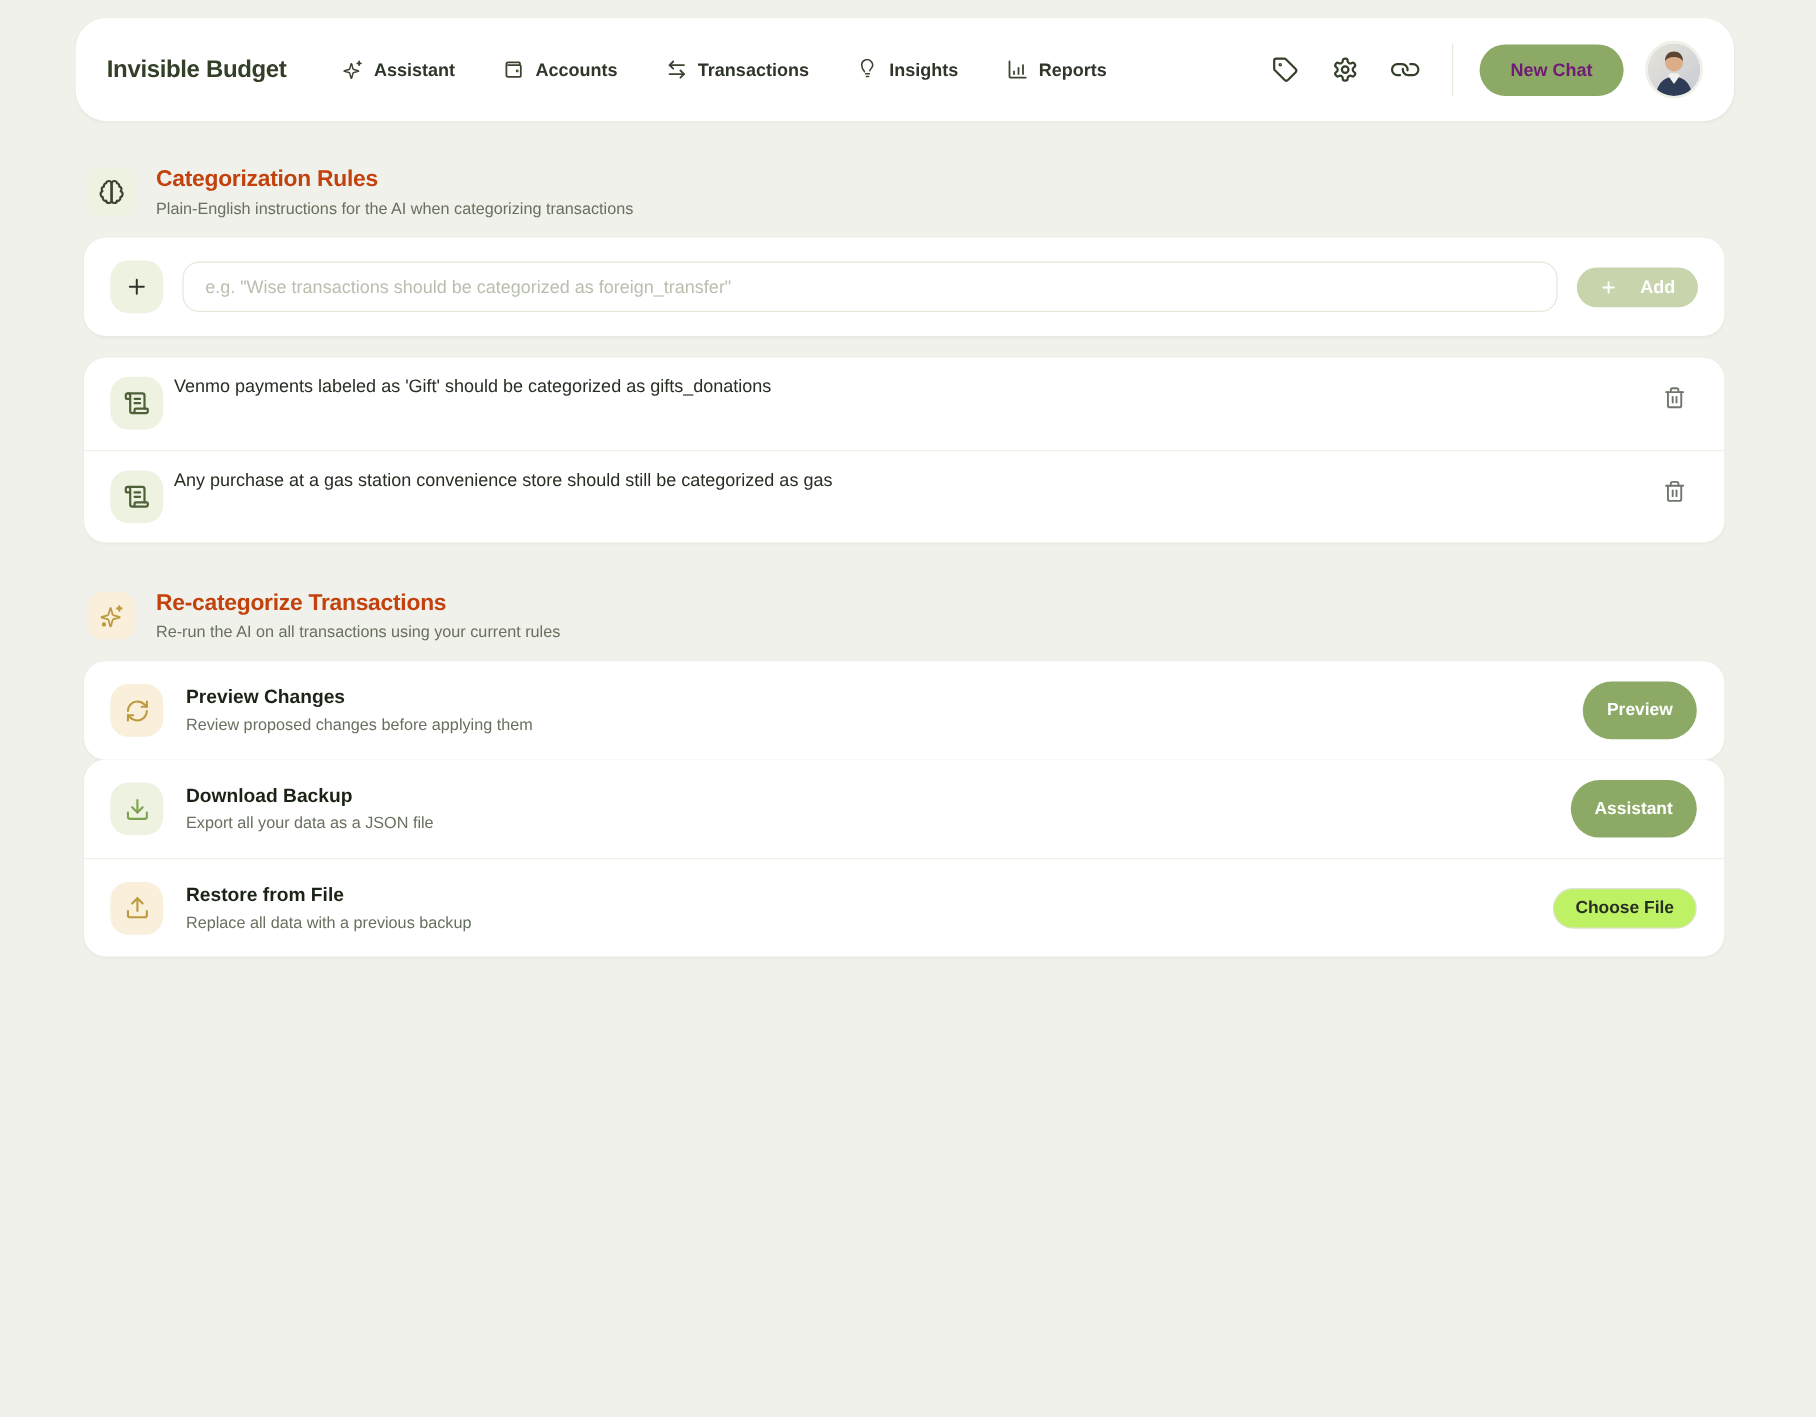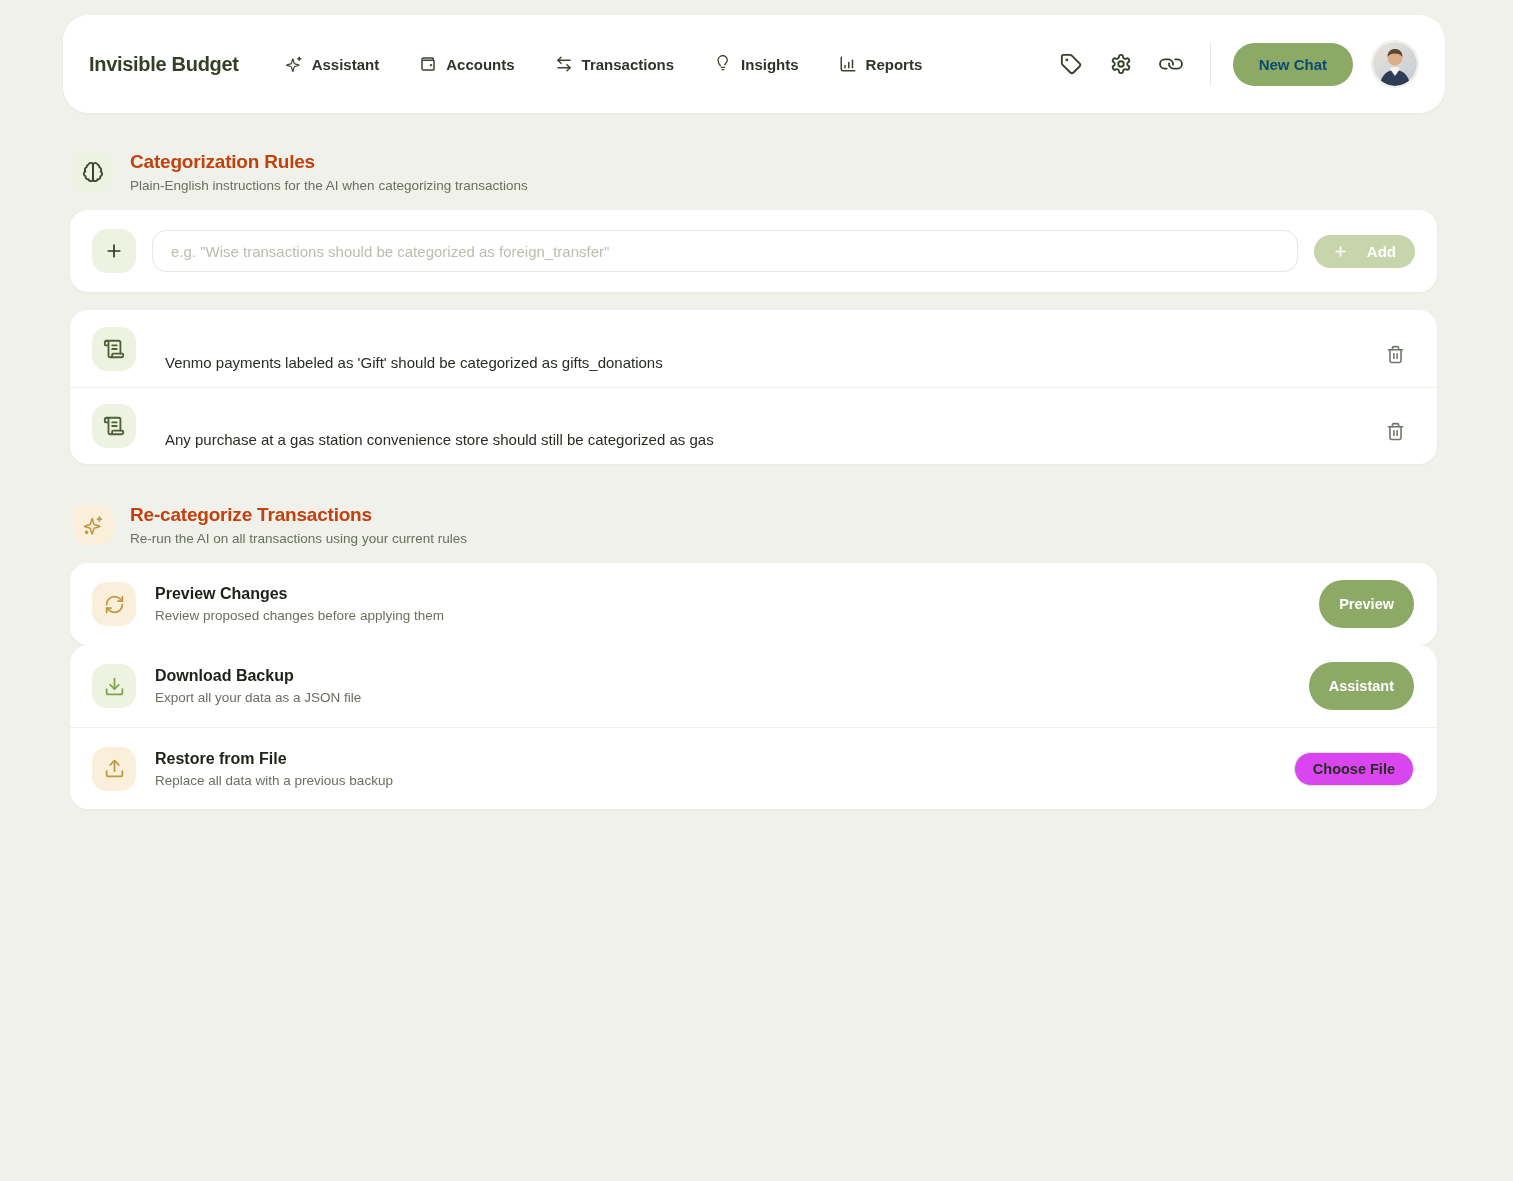--- a/index.html
+++ b/index.html
@@ -9,21 +9,21 @@
     font-family: "Liberation Sans", "DejaVu Sans", sans-serif;
     color: #1c2418;
     overflow: hidden;
   }
   svg { display: block; }
   .icon { flex: 0 0 auto; }
 
   
   .header {
     margin: 15px 68px 0 63px;
-    height: 98px;
+    height: 86px;
     background: #ffffff;
     border-radius: 26px;
     display: flex;
     align-items: center;
     padding: 0 26px;
     box-shadow: 0 1px 3px rgba(40,50,30,0.04);
   }
   .logo {
     font-size: 20px;
     font-weight: 800;
@@ -39,21 +39,21 @@
   }
   .nav-item .icon { color: #3a4430; }
   .header-right { margin-left: auto; display: flex; align-items: center; }
   .icon-btn {
     width: 38px; height: 38px; display: flex; align-items: center; justify-content: center;
     color: #343f29; cursor: pointer; border-radius: 10px;
   }
   .icon-btn + .icon-btn { margin-left: 12px; }
   .header-divider { width: 1px; height: 44px; background: #e7e9df; margin: 0 22px 0 20px; }
   .new-chat-btn {
-    background: #8caa66; color: #0c4a6e; border: none;
+    background: #8caa66; color: #701a75; border: none;
     font-family: inherit; font-size: 15px; font-weight: 700;
     padding: 13px 26px; border-radius: 999px; cursor: pointer;
     white-space: nowrap;
   }
   .avatar {
     width: 48px; height: 48px; border-radius: 50%;
     margin-left: 18px; overflow: hidden;
     border: 2px solid #eef0e7;
     cursor: pointer;
   }
@@ -95,21 +95,21 @@
   .rule-input::placeholder { color: #b9bfae; }
   .add-btn {
     display: flex; align-items: center; gap: 19px;
     background: #c8d5ac; color: #ffffff; border: none;
     font-family: inherit; font-size: 15px; font-weight: 700;
     padding: 8px 19px; border-radius: 999px; cursor: pointer;
   }
 
   
   .rules-card { margin-top: 18px; }
-  .rule-row { display: flex; align-items: flex-end; padding: 16px 22px; gap: 29px; min-height: 77px; }
+  .rule-row { display: flex; align-items: flex-start; padding: 16px 22px; gap: 9px; min-height: 77px; }
   .rule-row + .rule-row { border-top: 1px solid #f0f0e7; }
   .rule-tile {
     width: 44px; height: 44px; border-radius: 15px;
     background: #eef2e0; color: #4d6038;
     display: flex; align-items: center; justify-content: center;
   }
   .rule-text { flex: 1; font-size: 15px; color: #272e22; }
   .trash-btn {
     background: none; border: none; color: #6f766c; cursor: pointer;
     width: 34px; height: 34px; display: flex; align-items: center; justify-content: center;
@@ -128,21 +128,21 @@
   .action-text { flex: 1; }
   .action-title { font-size: 16px; font-weight: 700; color: #1b2317; }
   .action-subtitle { font-size: 13.5px; color: #68705f; margin-top: 5px; }
   .pill-btn {
     background: #8caa66; color: #ffffff; border: none;
     font-family: inherit; font-size: 14.5px; font-weight: 700;
     padding: 16px 20px; border-radius: 999px; cursor: pointer;
     margin-right: 1px; white-space: nowrap;
   }
   .outline-btn {
-    background: #d946ef; color: #272e22;
+    background: #bef264; color: #272e22;
     border: 1px solid #dfe2d5;
     font-family: inherit; font-size: 14.5px; font-weight: 700;
     padding: 8px 18px; border-radius: 999px; cursor: pointer;
     margin-right: 1px; white-space: nowrap;
   }
 </style>
 </head>
 <body>
 
 <div class="header">

